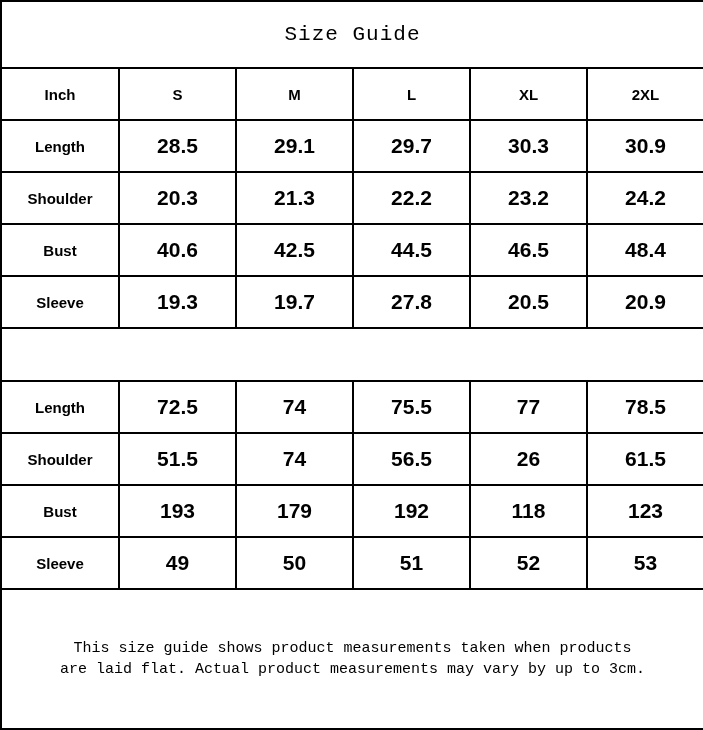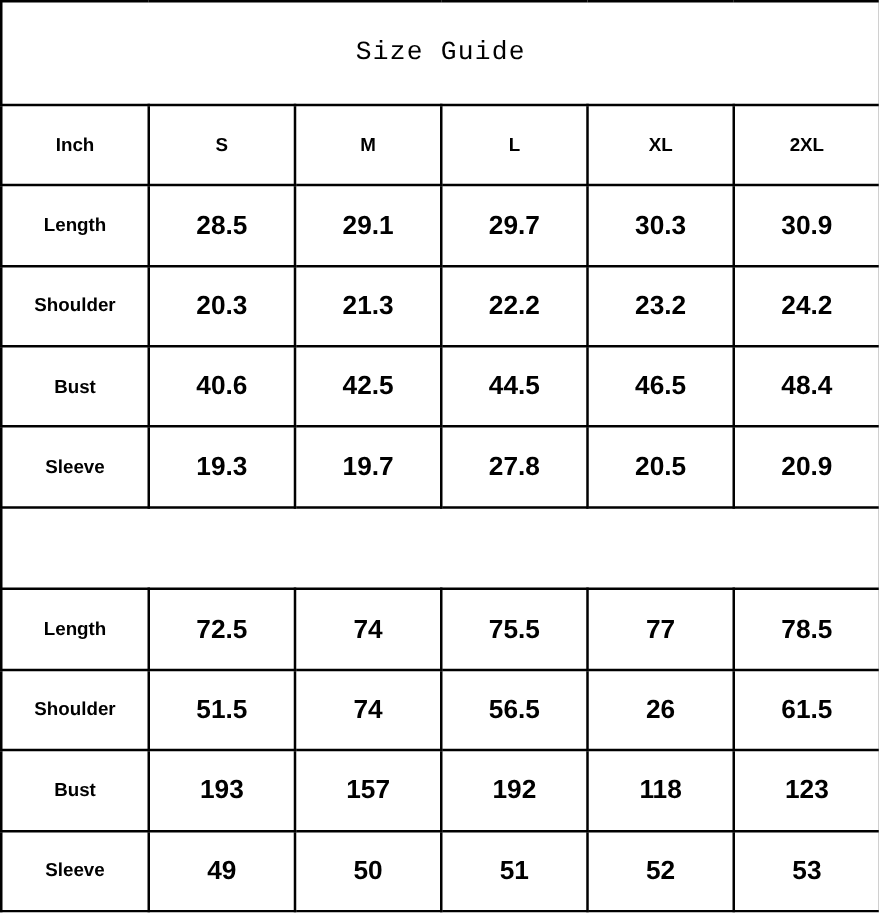--- a/index.html
+++ b/index.html
@@ -129,29 +129,35 @@
     <td class="val">51.5</td>
     <td class="val">74</td>
     <td class="val">56.5</td>
     <td class="val">26</td>
     <td class="val">61.5</td>
   </tr>
 
   <tr class="data-row">
     <td class="hdr">Bust</td>
     <td class="val">193</td>
-    <td class="val">157</td>
+    <td class="val">179</td>
     <td class="val">192</td>
     <td class="val">118</td>
     <td class="val">123</td>
   </tr>
 
   <tr class="data-row">
     <td class="hdr">Sleeve</td>
     <td class="val">49</td>
     <td class="val">50</td>
     <td class="val">51</td>
     <td class="val">52</td>
     <td class="val">53</td>
   </tr>
 
+  <tr class="footer-row">
+    <td colspan="6" class="footer-cell">
+      <div>This size guide shows product measurements taken when products</div>
+      <div>are laid flat. Actual product measurements may vary by up to 3cm.</div>
+    </td>
+  </tr>
 </tbody>
   </table>
 
 </body></html>

